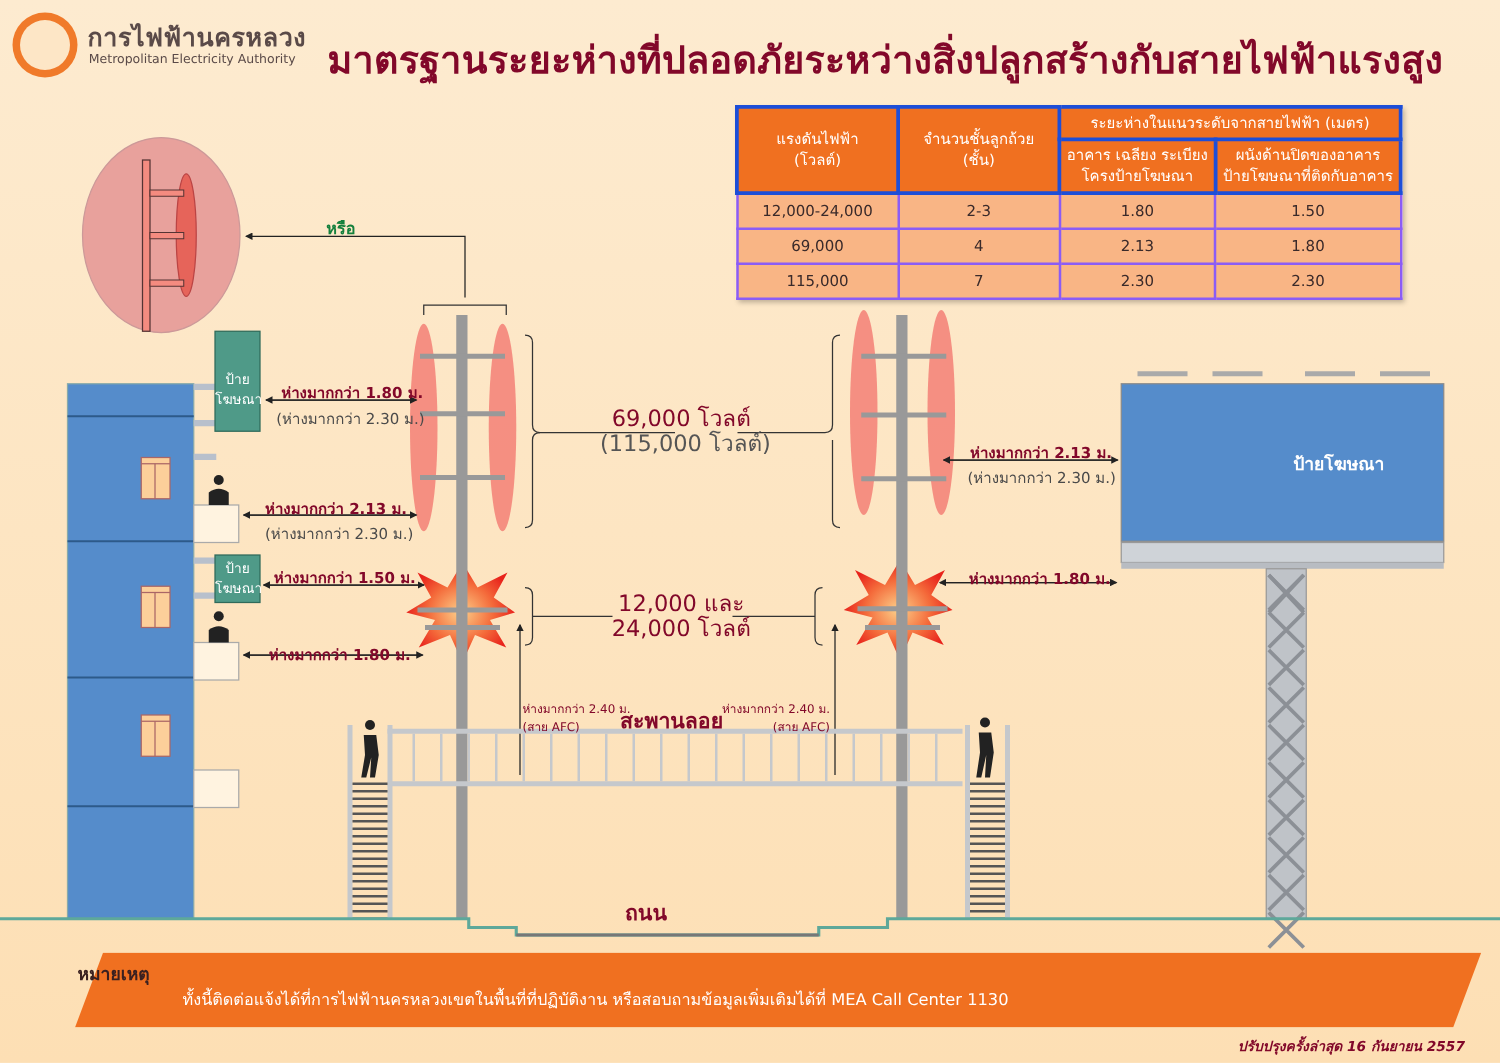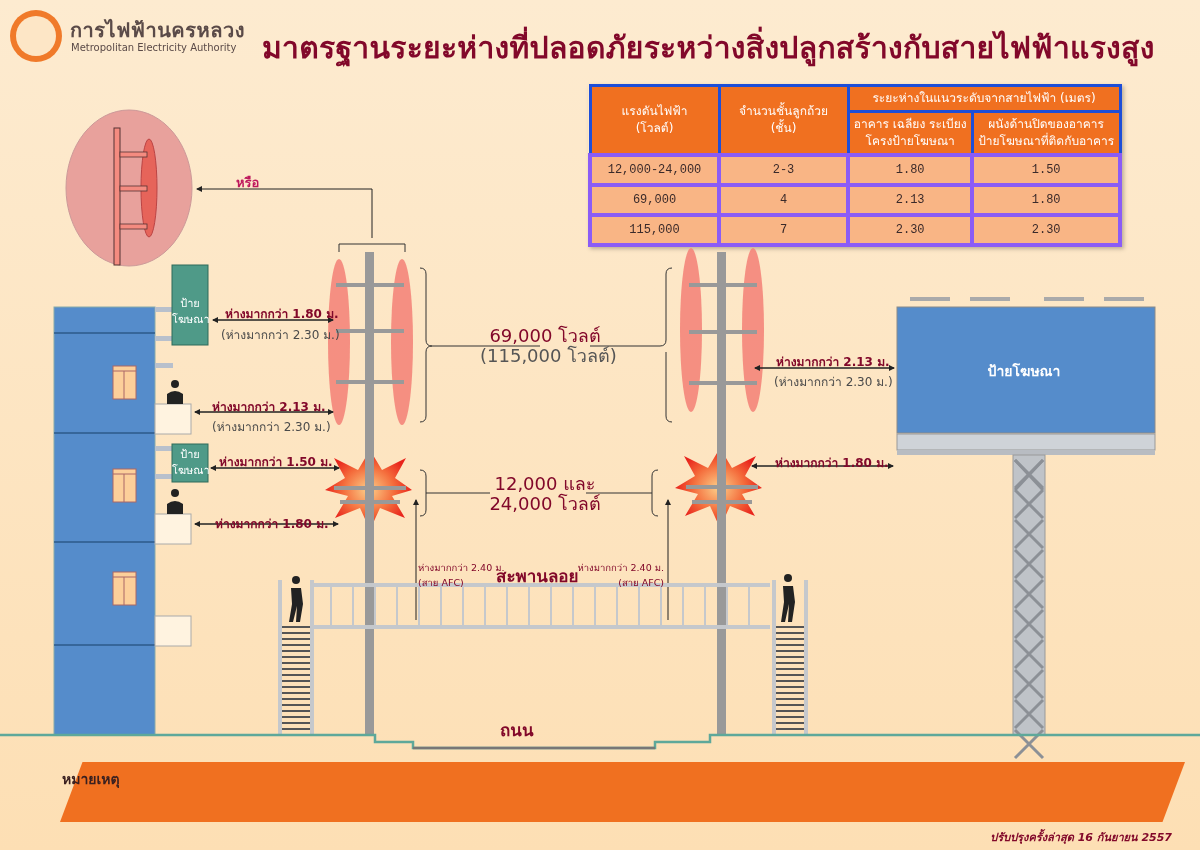--- a/index.html
+++ b/index.html
@@ -7,35 +7,35 @@
   .bg{position:absolute;left:0;top:0;width:1200px;height:850px;background:linear-gradient(#fdebd0,#fddfb4);}
   .abs{position:absolute;}
   .logo-wrap{left:10px;top:8px;width:240px;height:56px;}
   .logo-circle{position:absolute;left:0;top:2px;width:52px;height:52px;border-radius:50%;background:#f07a2a;}
   .logo-inner{position:absolute;left:6px;top:6px;width:40px;height:40px;border-radius:50%;background:#fde6c6;}
   .logo-text{position:absolute;left:60px;top:6px;font-size:20px;color:#5a4a48;font-weight:bold;letter-spacing:.5px;white-space:nowrap;}
   .logo-sub{position:absolute;left:61px;top:34px;font-size:10px;color:#5a4a48;font-weight:normal;white-space:nowrap;}
   .title{left:262px;top:24px;font-size:30px;font-weight:bold;color:#82082a;white-space:nowrap;letter-spacing:.3px;}
   table.std{position:absolute;left:588px;top:84px;width:534px;border-collapse:collapse;font-size:12px;color:#3a2a2a;box-shadow:2px 2px 4px rgba(0,0,0,.25);}
   table.std th{background:#f07020;color:#fff;font-weight:normal;border:3px solid #1d4ed8;padding:3px 4px;text-align:center;line-height:17px;}
-  table.std td{background:#f9b585;border:4px solid #8b5cf6;text-align:center;height:24px;font-family:Liberation Mono, monospace;}
+  table.std td{background:#f9b585;border:2px solid #8b5cf6;text-align:center;height:24px;}
   .lbl{position:absolute;font-size:12px;color:#82082a;font-weight:bold;white-space:nowrap;}
   .sub{position:absolute;font-size:12px;color:#4a4a4a;white-space:nowrap;}
   .big{position:absolute;font-size:18px;color:#82082a;white-space:nowrap;text-align:center;line-height:20px;}
   .big .g{color:#555;}
   .small{position:absolute;font-size:9.5px;color:#82082a;white-space:nowrap;text-align:right;line-height:15px;margin-top:32px;}
   .note{left:60px;top:762px;width:1125px;height:60px;background:#f07020;clip-path:polygon(2% 0,100% 0,98% 100%,0 100%);}
   .note-head{position:absolute;left:62px;top:768px;font-size:14px;font-weight:bold;color:#3a2020;}
   .note-text{position:absolute;left:146px;top:768px;font-size:13px;color:#fff;line-height:22px;white-space:nowrap;}
   .updated{position:absolute;right:28px;top:828px;font-size:11px;font-style:italic;color:#82082a;font-weight:bold;}
   .sign-label{position:absolute;color:#fff;font-size:11px;text-align:center;line-height:16px;}
-  .bill-label{position:absolute;left:896px;top:360px;width:256px;text-align:center;color:#fff;font-size:14px;font-weight:bold;}
+  .bill-label{position:absolute;left:896px;top:360px;width:256px;text-align:center;color:#fff;font-size:14px;font-weight:bold;padding-left:47px;}
   .road{position:absolute;left:500px;top:716px;font-size:17px;font-weight:bold;color:#82082a;}
   .bridge{position:absolute;left:496px;top:562px;font-size:17px;font-weight:bold;color:#82082a;}
-  .or{position:absolute;left:236px;top:172px;font-size:13px;font-weight:bold;color:#be185d;text-align:right;}
+  .or{position:absolute;left:261px;top:172px;font-size:13px;font-weight:bold;color:#15803d;text-align:right;}
 </style>
 </head>
 <body>
 
 <div class="bg"></div>
 
 <div class="abs logo-wrap">
   <div class="logo-circle">
       <div class="logo-inner"></div>
     </div>
@@ -323,14 +323,14 @@
 
 <div class="lbl" style="left:776px;top:352px">ห่างมากกว่า 2.13 ม.</div>
 <div class="sub" style="left:774px;top:372px">(ห่างมากกว่า 2.30 ม.)</div>
 <div class="lbl" style="left:775px;top:453px">ห่างมากกว่า 1.80 ม.</div>
 
 <div class="bridge">สะพานลอย</div>
 <div class="road">ถนน</div>
 
 <div class="abs note"></div>
 <div class="note-head">หมายเหตุ</div>
-<div class="note-text"><br></div>
+<div class="note-text"><br><span>ทั้งนี้ติดต่อแจ้งได้ที่การไฟฟ้านครหลวงเขตในพื้นที่ที่ปฏิบัติงาน หรือสอบถามข้อมูลเพิ่มเติมได้ที่ MEA Call Center 1130</span></div>
 <div class="updated">ปรับปรุงครั้งล่าสุด 16 กันยายน 2557</div>
 
 </body></html>

